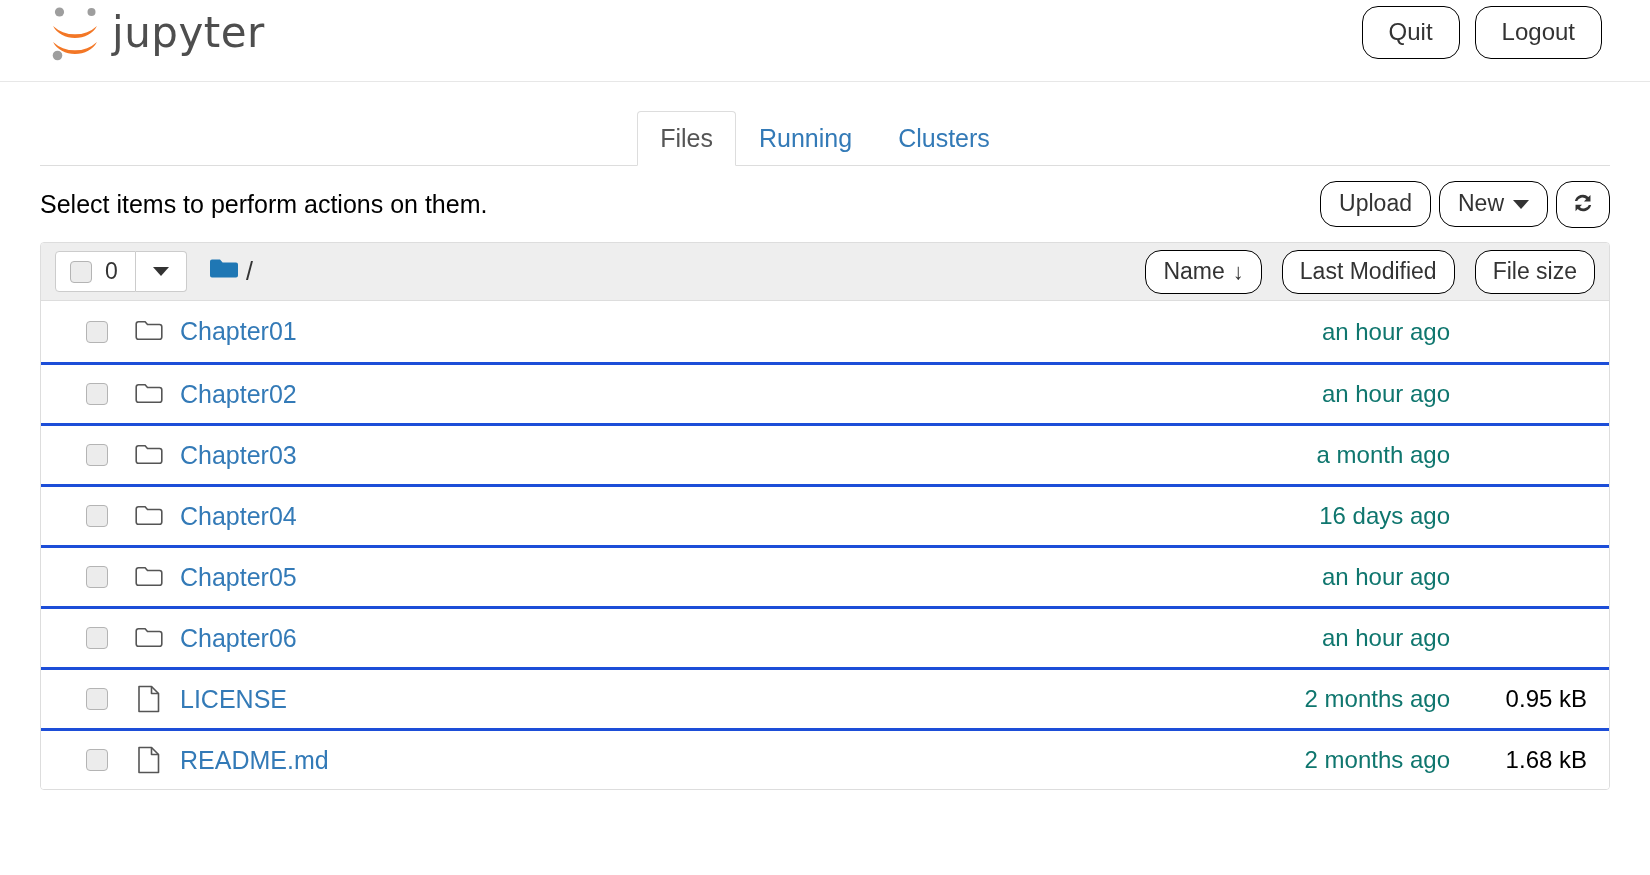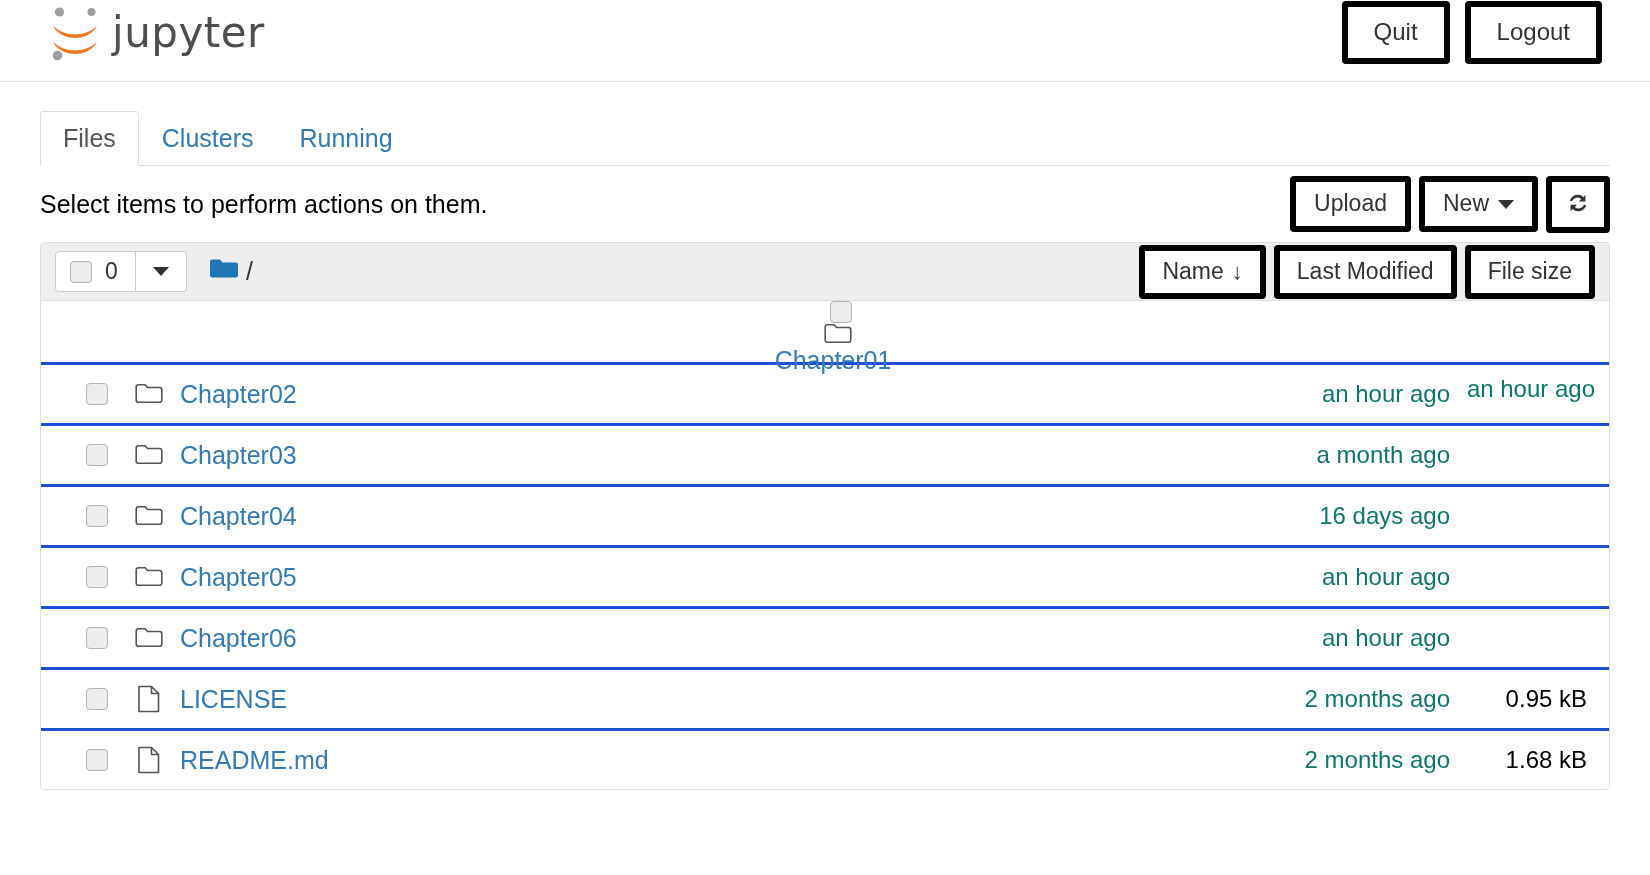--- a/index.html
+++ b/index.html
@@ -40,22 +40,22 @@
     font-family: "DejaVu Sans", sans-serif;
   }
   .header-right {
     margin-left: auto;
     display: flex;
     align-items: center;
     gap: 15px;
   }
   .btn {
     background: #ffffff;
-    border: 6px solid #000000;
-    border-radius: 4px;
+    border: 1px solid #000000;
+    border-radius: 16px;
     font-family: "Liberation Sans", sans-serif;
     font-size: 24px;
     color: #333333;
     line-height: 1;
     cursor: pointer;
   }
   .header-btn {
     padding: 13px 26px 14px;
     min-width: 88px;
     text-align: center;
@@ -66,20 +66,21 @@
     padding: 30px 40px 0 40px;
   }
   .tabs {
     display: flex;
     align-items: flex-end;
     border-bottom: 1px solid #dddddd;
     list-style: none;
     margin: 0;
     padding: 0;
     height: 54px;
+    justify-content: center;
   }
   .tab {
     font-size: 25px;
     padding: 11px 22px 12px;
     margin-bottom: -1px;
     line-height: 1.2;
     cursor: pointer;
     color: #337ab7;
     border: 1px solid transparent;
     border-radius: 4px 4px 0 0;
@@ -195,21 +196,21 @@
     gap: 7px;
     margin-left: 22px;
     font-size: 25px;
     color: #333333;
   }
   .crumb-sep { color: #333333; font-size: 25px; }
   .header-sort {
     margin-left: auto;
     display: flex;
     align-items: center;
-    gap: 8px;
+    gap: 20px;
   }
   .sort-btn {
     padding: 9px 17px 10px;
     font-size: 23px;
     white-space: nowrap;
   }
   .sort-arrow {
     display: inline-block;
     margin-left: 8px;
     font-size: 22px;
@@ -218,21 +219,21 @@
 
   
   .row {
     display: flex;
     align-items: center;
     padding: 0 14px;
     height: 61px;
     border-top: 3px solid #1d4ed8;
     background: #ffffff;
   }
-  .row:first-child { border-top: none; flex-direction: column; }
+  .row:first-child { border-top: none; }
   .row-cb { margin-left: 31px; flex: none; }
   .row-icon {
     margin-left: 26px;
     width: 30px;
     display: flex;
     align-items: center;
     justify-content: center;
     flex: none;
   }
   .row-name {
@@ -276,22 +277,22 @@
   </div>
   <div class="header-right">
     <button class="btn header-btn">Quit</button>
     <button class="btn header-btn">Logout</button>
   </div>
 </div>
 
 <div class="tabs-wrap">
   <ul class="tabs">
     <li class="tab active">Files</li>
+    <li class="tab">Running</li>
     <li class="tab">Clusters</li>
-    <li class="tab">Running</li>
   </ul>
 </div>
 
 <div class="toolbar">
   <span class="toolbar-msg">Select items to perform actions on them.</span>
   <div class="toolbar-actions">
     <button class="btn tb-btn">Upload</button>
     <button class="btn tb-btn">
       <span>New</span><span class="caret"></span>
     </button>

